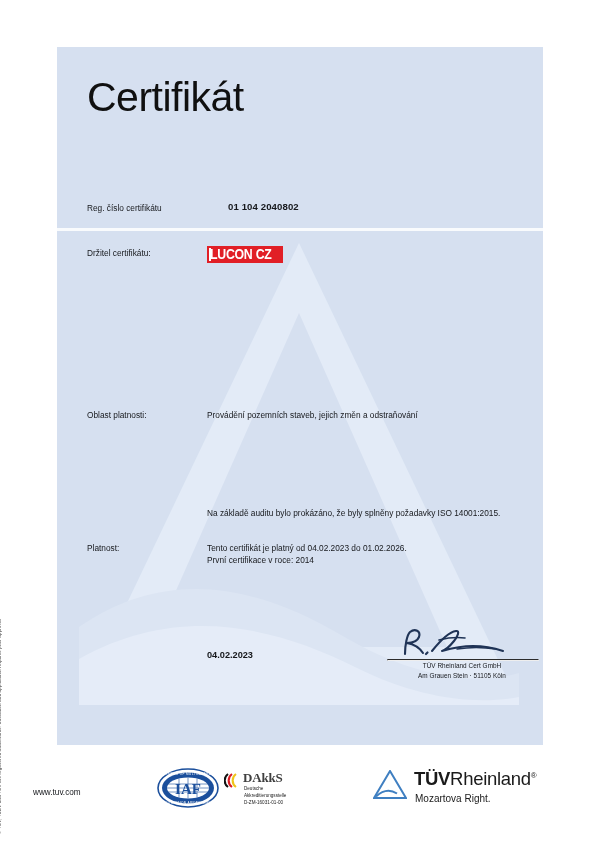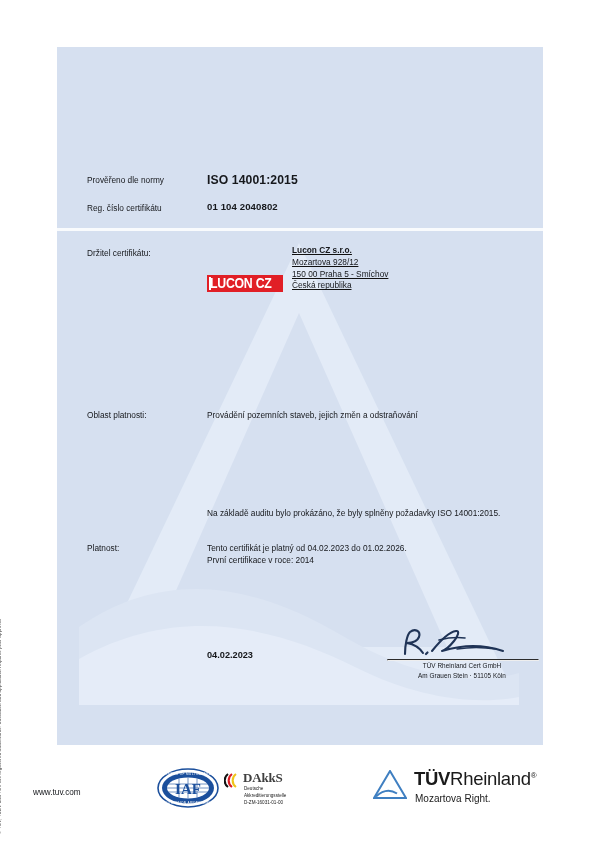--- a/index.html
+++ b/index.html
@@ -75,21 +75,21 @@
     font-size:8.3px;
     color:#16181c;
     line-height:1.45;
   }
 
   .r-norm{left:30px;top:127px;}
   .r-norm .lbl{width:120px;}
   .r-norm .val{font-size:12.2px;font-weight:bold;letter-spacing:.1px;line-height:1;}
 
   .r-regno{left:30px;top:155px;}
-  .r-regno .lbl{width:120px;}
+  .r-regno .lbl{width:141px;}
   .r-regno .val{font-size:9.6px;font-weight:bold;letter-spacing:.1px;line-height:1;}
 
   .r-holder{left:30px;top:198px;}
   .r-holder .lbl{width:120px;padding-top:2px;}
 
   .holder-block{display:flex;align-items:flex-end;gap:9px;text-decoration:underline;}
 
   
   .lucon-logo{
     width:76px;height:17px;
@@ -197,43 +197,34 @@
       <svg viewBox="0 0 440 470" xmlns="http://www.w3.org/2000/svg">
         <path d="M220 8 L432 452 L8 452 Z" fill="#e3ebf7"></path>
         <path d="M220 78 L368 412 L72 412 Z" fill="#d6e0f0"></path>
         <path d="M0 392 C 90 330, 180 352, 262 400 C 330 440, 392 452, 440 438 L440 470 L0 470 Z" fill="#dce5f3"></path>
         <path d="M0 424 C 100 368, 196 392, 276 432 C 340 464, 396 470, 440 462 L440 470 L0 470 Z" fill="#e5ecf8"></path>
       </svg>
     </div>
 
     <div class="content">
 
-
-      <div class="row r-norm">
-        <div class="lbl">Prověřeno dle normy</div>
-        <div class="val">ISO 14001:2015</div>
-      </div>
+      <div class="title">Certifikát</div>
+
 
       <div class="row r-regno">
         <div class="lbl">Reg. číslo certifikátu</div>
         <div class="val">01 104 2040802</div>
       </div>
 
       <div class="row r-holder">
         <div class="lbl">Držitel certifikátu:</div>
         <div class="holder-block">
           <div class="lucon-logo">
             <span class="bar-l"></span>
             <span class="lucon-text">LUCON CZ</span>
-          </div>
-          <div class="holder-lines">
-            <div class="n1">Lucon CZ s.r.o.</div>
-            <div>Mozartova 928/12</div>
-            <div>150 00 Praha 5 - Smíchov</div>
-            <div>Česká republika</div>
           </div>
         </div>
       </div>
 
       <div class="row r-scope">
         <div class="lbl">Oblast platnosti:</div>
         <div class="val">Provádění pozemních staveb, jejich změn a odstraňování</div>
       </div>
 
       <div class="row r-basis">

